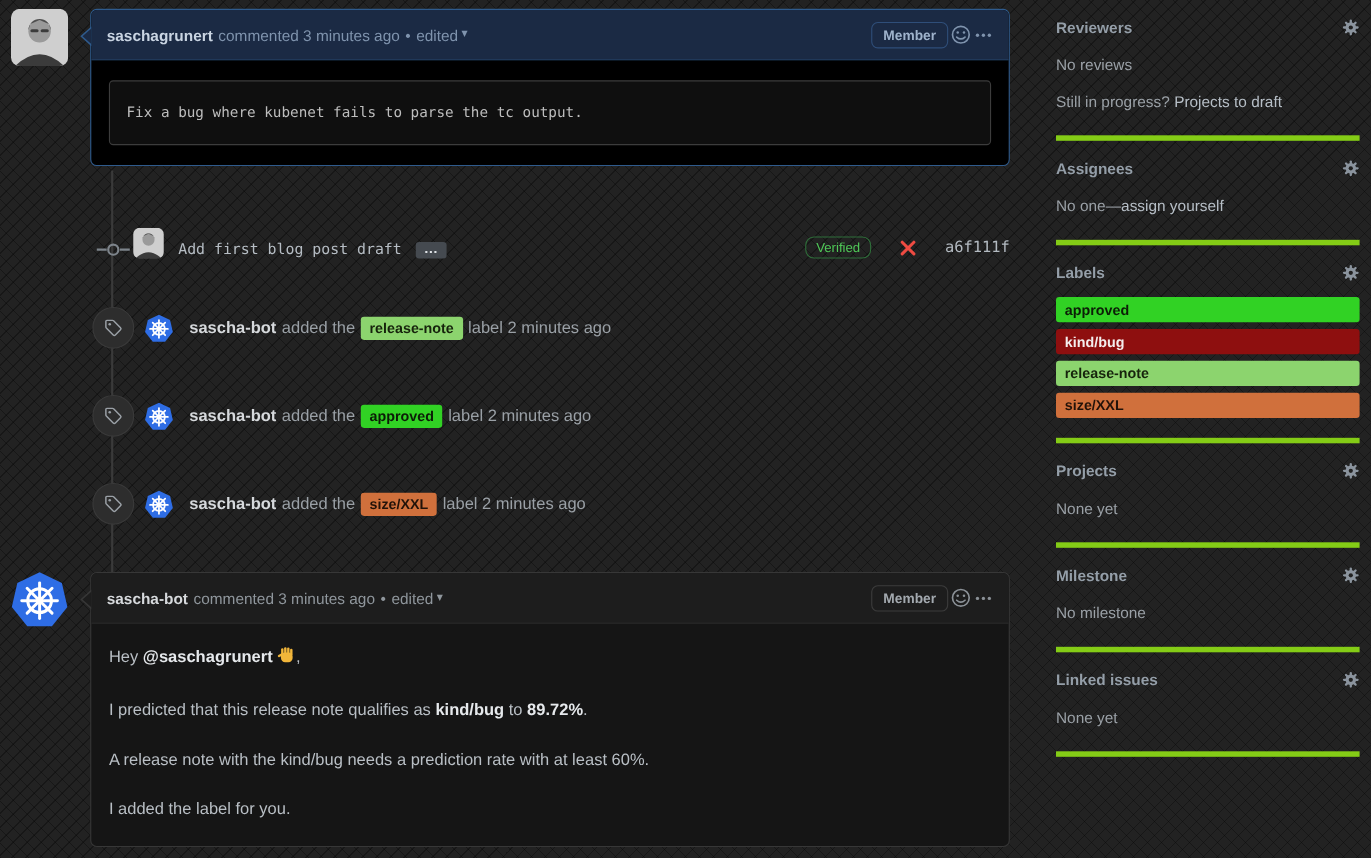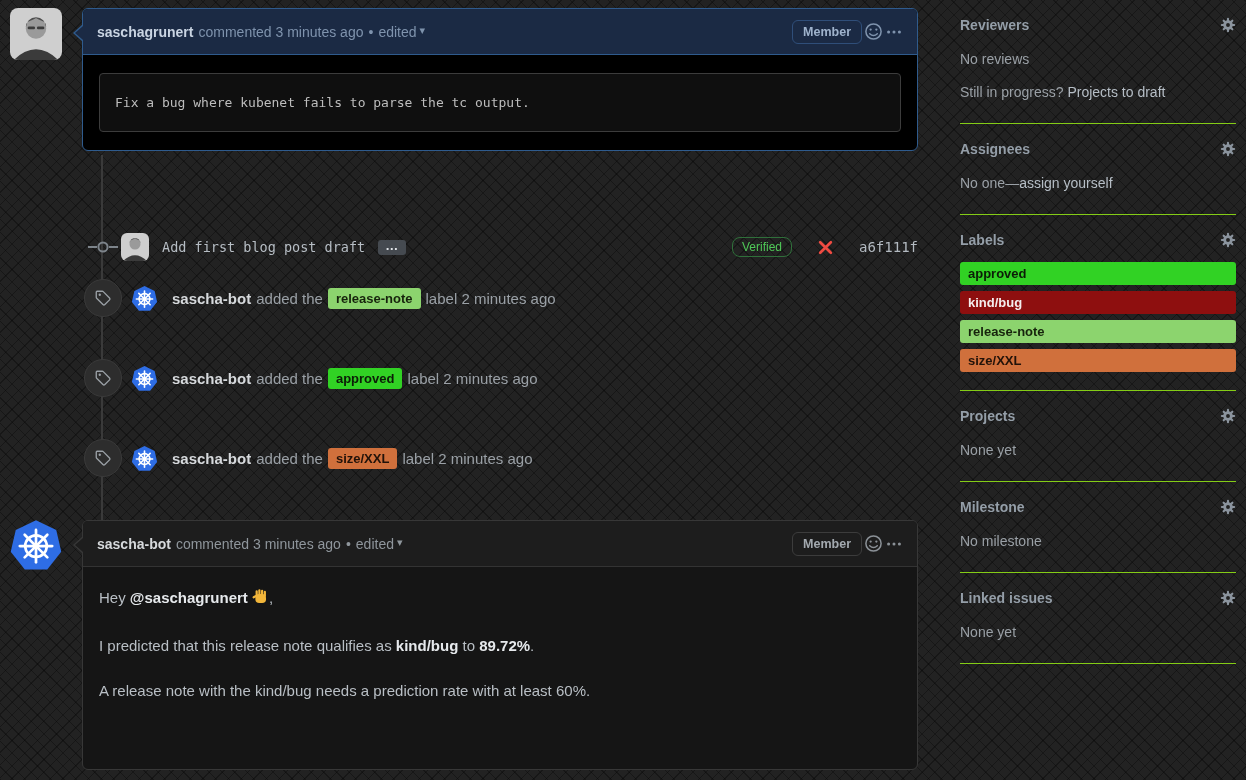--- a/index.html
+++ b/index.html
@@ -59,21 +59,21 @@
                 font-family:"DejaVu Sans Mono", monospace; font-size:13px; color:#bdbdbd; }
 
   .c2-body { padding:20px 16px; font-size:15px; color:#b9bfc5; }
   .c2-body p { margin-bottom:23px; line-height:22px; }
   .c2-body b { color:#e6e9ec; }
   .mention { color:#e6e9ec; font-weight:bold; cursor:pointer; }
   .wave { display:inline-block; vertical-align:-3px; }
 
   
   .commit-row { position:absolute; left:84px; top:203px; width:834px; height:32px;
-                display:flex; align-items:center;margin-top:28px; }
+                display:flex; align-items:flex-end; }
   .commit-icon { width:37px; display:flex; justify-content:center; color:#7d848b; }
   .commit-msg { margin-left:13px; font-family:"DejaVu Sans Mono", monospace; font-size:13.5px;
                 color:#b6bdc4; cursor:pointer; }
   .ellipsis-btn { margin-left:13px; background:#454a50; color:#dfe3e7; border-radius:3px;
                   padding:0 7px; height:15px; line-height:12px; font-size:13px; letter-spacing:1px;
                   cursor:pointer; font-weight:bold; }
   .commit-right { margin-left:auto; display:flex; align-items:center; gap:25px; }
   .verified-badge { color:#4fc757; border:1px solid #2f6f3a; border-radius:8px; padding:2px 9px;
                     font-size:12px; cursor:pointer; }
   .commit-hash { font-family:"DejaVu Sans Mono", monospace; font-size:14px; color:#b3bac1; cursor:pointer; }
@@ -83,21 +83,21 @@
   .label-row.r1 { top:279px; } .label-row.r2 { top:359px; } .label-row.r3 { top:439px; }
   .tag-circle { width:38px; height:38px; border-radius:50%; background:#2d2d2d; border:1px solid #3a3a3a;
                 display:flex; align-items:center; justify-content:center; flex:0 0 auto; }
   .label-row .k8s-avatar-sm { margin-left:9px; }
   .label-text { margin-left:14px; font-size:15px; color:#9aa0a6; display:flex; align-items:center; gap:5px; }
   .label-actor { font-weight:bold; color:#d6d9dc; cursor:pointer; }
   .label-badge { font-size:13px; font-weight:bold; border-radius:3px; padding:3px 8px; cursor:pointer; }
 
   
   .sidebar { position:absolute; left:960px; top:0; width:276px; }
-  .side-section { padding:17px 0 18px; border-bottom:1px solid #84cc16; }
+  .side-section { padding:17px 0 18px; border-bottom:5px solid #84cc16; }
   .side-head { display:flex; align-items:center; justify-content:space-between; margin-bottom:14px; }
   .side-title { font-size:14px; font-weight:bold; color:#949ea8; }
   .gear { color:#8b949e; cursor:pointer; display:flex; }
   .side-text { font-size:14px; color:#9aa0a6; line-height:25px; }
   .side-link { color:#b6bec6; cursor:pointer; }
   .side-labels { display:flex; flex-direction:column; gap:6px; margin-top:2px; }
   .side-label { height:23px; line-height:23px; padding-left:8px; border-radius:3px;
                 font-size:13px; font-weight:bold; cursor:pointer; }
   .mt8 { margin-top:8px; }
 </style>
@@ -328,20 +328,21 @@
               <rect x="4" y="6" width="12.5" height="10.5" rx="4.5"></rect>
               <rect x="4.2" y="1.5" width="2.6" height="8" rx="1.3"></rect>
               <rect x="7.4" y="0.4" width="2.6" height="8" rx="1.3"></rect>
               <rect x="10.6" y="0.8" width="2.6" height="8" rx="1.3"></rect>
               <rect x="13.8" y="2.2" width="2.6" height="7" rx="1.3"></rect>
               <rect x="0.4" y="7.6" width="6.5" height="2.6" rx="1.3" transform="rotate(-28 3.6 8.9)"></rect>
             </g>
           </svg></span><span>,</span></p>
     <p><span>I predicted that this release note qualifies as </span><b>kind/bug</b><span> to </span><b>89.72%</b><span>.</span></p>
     <p>A release note with the kind/bug needs a prediction rate with at least 60%.</p>
+    <p>I added the label for you.</p>
   </div>
 </div>
 
 <div class="sidebar">
 
   <div class="side-section">
     <div class="side-head">
       <span class="side-title">Reviewers</span>
       <span class="gear">
         <svg width="16" height="16" viewBox="0 0 20 20">

